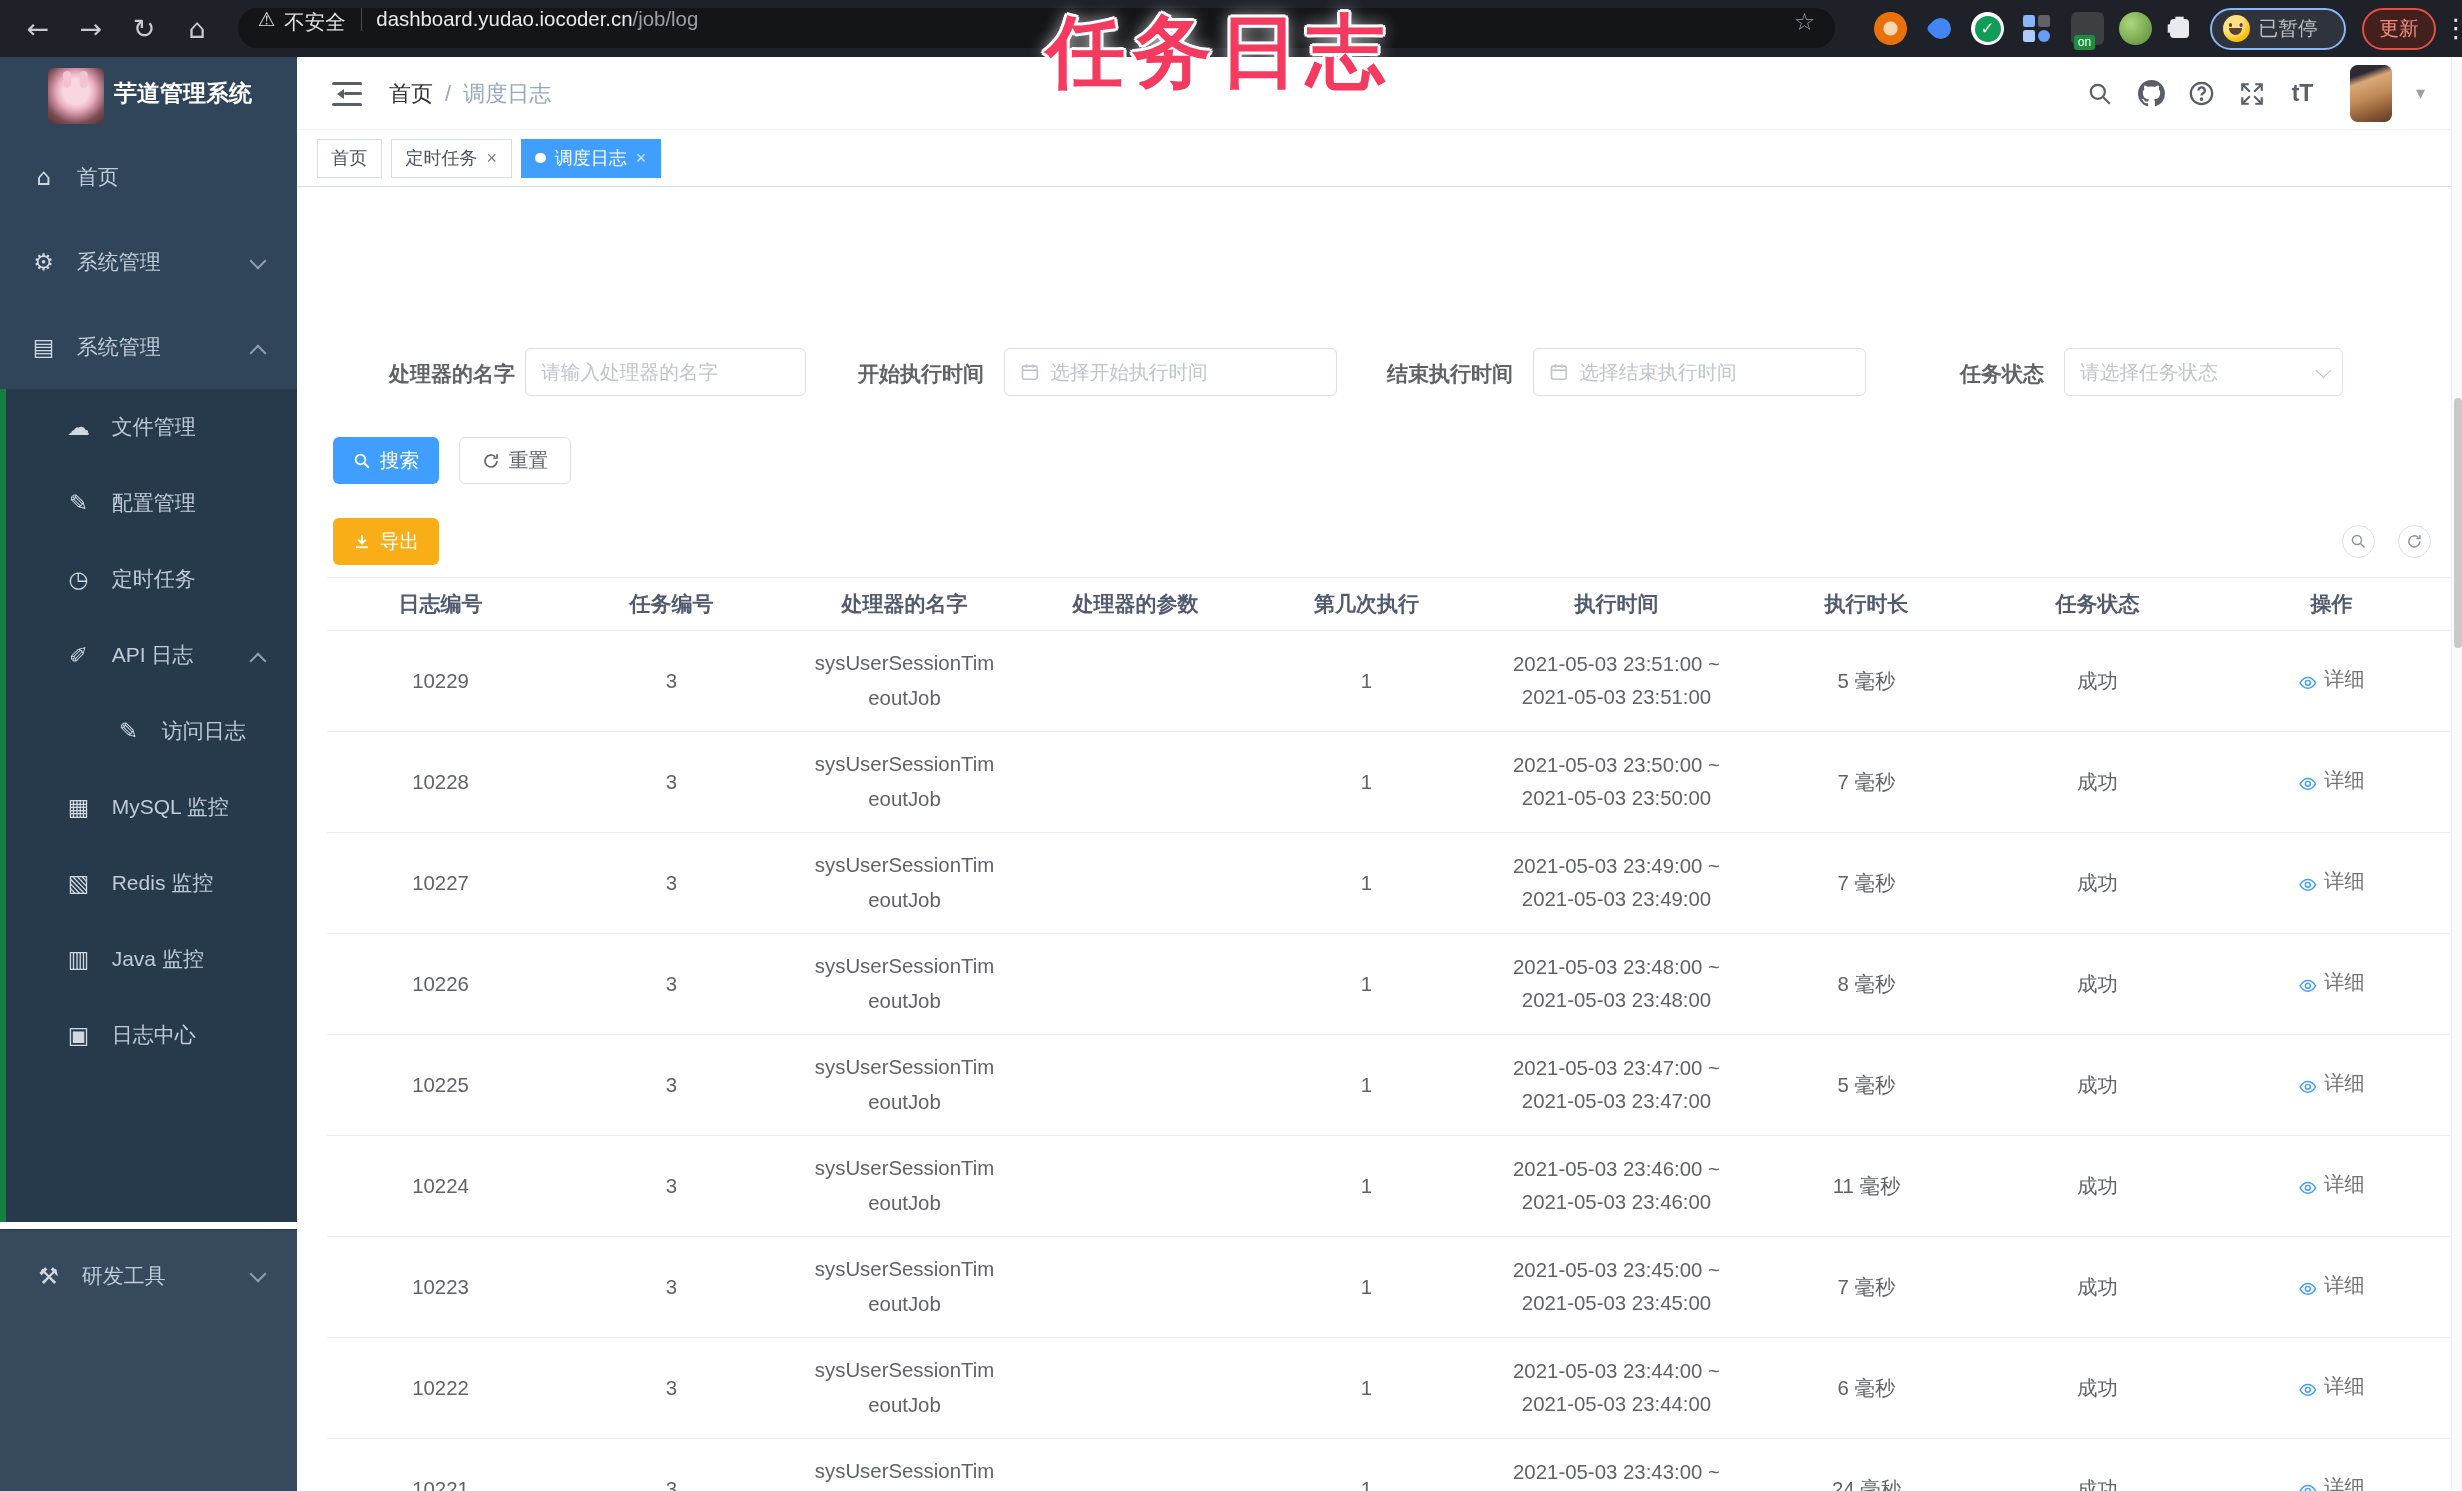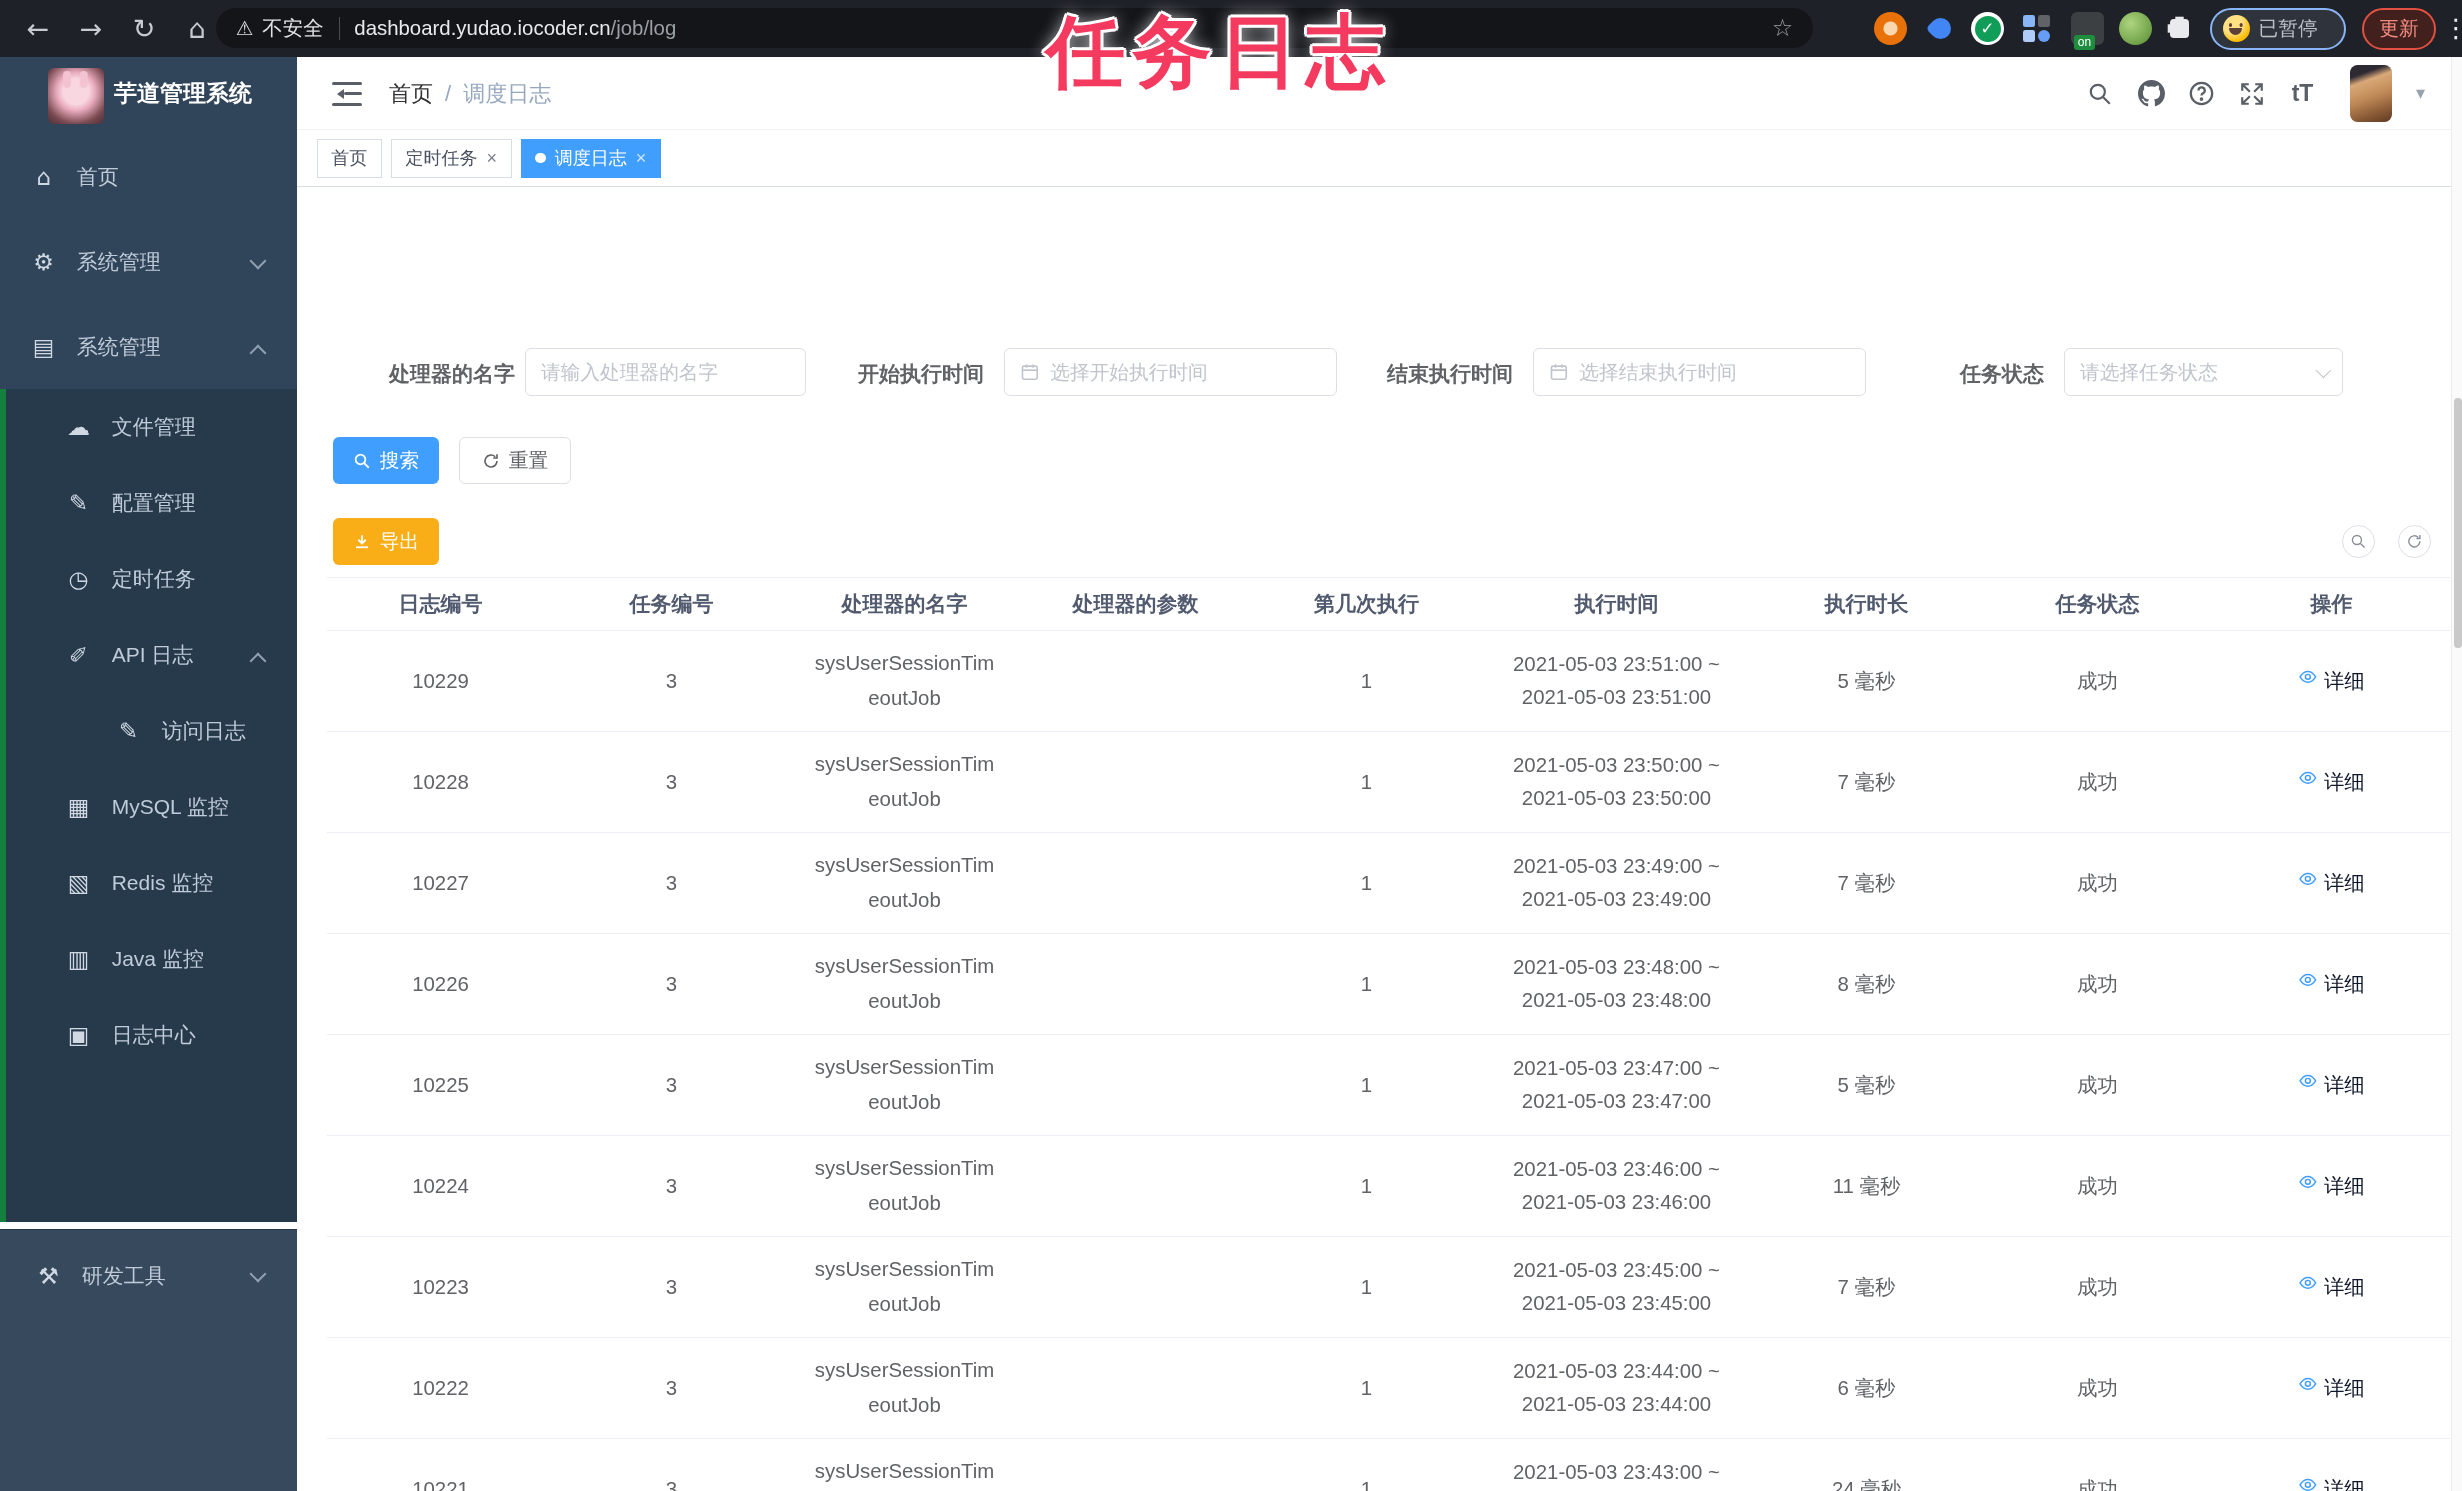--- a/index.html
+++ b/index.html
@@ -7,22 +7,22 @@
   .root{position:relative;width:2462px;height:1491px;overflow:hidden;background:#fff;
         font-family:"Liberation Sans","DejaVu Sans",sans-serif}
 
   
   .chrome{position:absolute;left:0;top:0;width:2462px;height:57px;background:#1e2127}
   .nav-ic{position:absolute;top:0;height:57px;line-height:57px;text-align:center;width:42px;
           color:#c7cbd1;font-size:27px;font-family:"DejaVu Sans",sans-serif}
   .nav-back{left:16.7px}.nav-fwd{left:70px}.nav-reload{left:123px}.nav-home{left:176px}
   .nav-back::before{content:"←"}.nav-fwd::before{content:"→"}
   .nav-reload::before{content:"↻"}.nav-home::before{content:"⌂"}
-  .urlbar{position:absolute;left:216px;top:8.3px;width:1597px;height:40px;background:#141519;
-          border-radius:20.4px;display:flex;align-items:center;padding:0 19.7px;color:#dfe1e5;font-size:20.4px}
+  .urlbar{position:absolute;left:238px;top:8.3px;width:1597px;height:40px;background:#141519;
+          border-radius:20.4px;display:flex;align-items:flex-start;padding:0 19.7px;color:#dfe1e5;font-size:20.4px}
   .warn-ic{font-family:"DejaVu Sans",sans-serif;font-size:19.7px;margin-right:9px;color:#dfe1e5}
   .warn-ic::before{content:"⚠"}
   .url-sep{width:0.8px;height:23px;background:#4a4e55;margin:0 15px}
   .url-host{color:#e8eaed}
   .url-path{color:#9aa0a6}
   .star-ic{margin-left:auto;color:#9aa0a6;font-size:24px}
   .star-ic::before{content:"☆"}
   .ext{position:absolute;top:12px;width:33px;height:33px;border-radius:50%;display:flex;align-items:center;justify-content:center}
   .ext-orange{left:1874px;background:radial-gradient(circle,#fbd7b0 28%,#e8710a 32%)}
   .ext-drop{left:1924px;background:transparent}
@@ -155,21 +155,21 @@
         background:#fff;display:flex;align-items:center;justify-content:center;color:#6b6f76}
   .tc-1{left:2045px}.tc-2{left:2101px}
 
   
   .log-table{position:absolute;left:30px;top:390px;width:2122px;border-collapse:collapse;table-layout:fixed;
         border-top:0.8px solid #ebeef5}
   .log-table th{height:53px;font-size:21px;font-weight:700;color:#515a6e;border-bottom:0.8px solid #ebeef5;text-align:center}
   .log-table td{height:101px;font-size:20.4px;color:#606266;border-bottom:0.8px solid #ebeef5;text-align:center;vertical-align:middle}
   .cell-handler{width:180px;margin:0 auto;word-break:break-all;line-height:35px}
   .cell-time{white-space:pre-line;line-height:33px}
-  .detail-link{color:#0f172a;display:inline-flex;align-items:flex-start;gap:6px;cursor:pointer;font-size:20.4px}
+  .detail-link{color:#737373;display:inline-flex;align-items:flex-end;gap:6px;cursor:pointer;font-size:20.4px}
 
   
   .scrollbar{position:absolute;right:0;top:57px;width:10.6px;height:1434px;background:#fafafa;border-left:0.8px solid #ececec}
   .scroll-thumb{position:absolute;left:1.5px;top:341px;width:7.6px;height:250px;border-radius:3.8px;background:#c9c9c9}
 </style>
 </head>
 <body>
 
 <div class="root">
 

